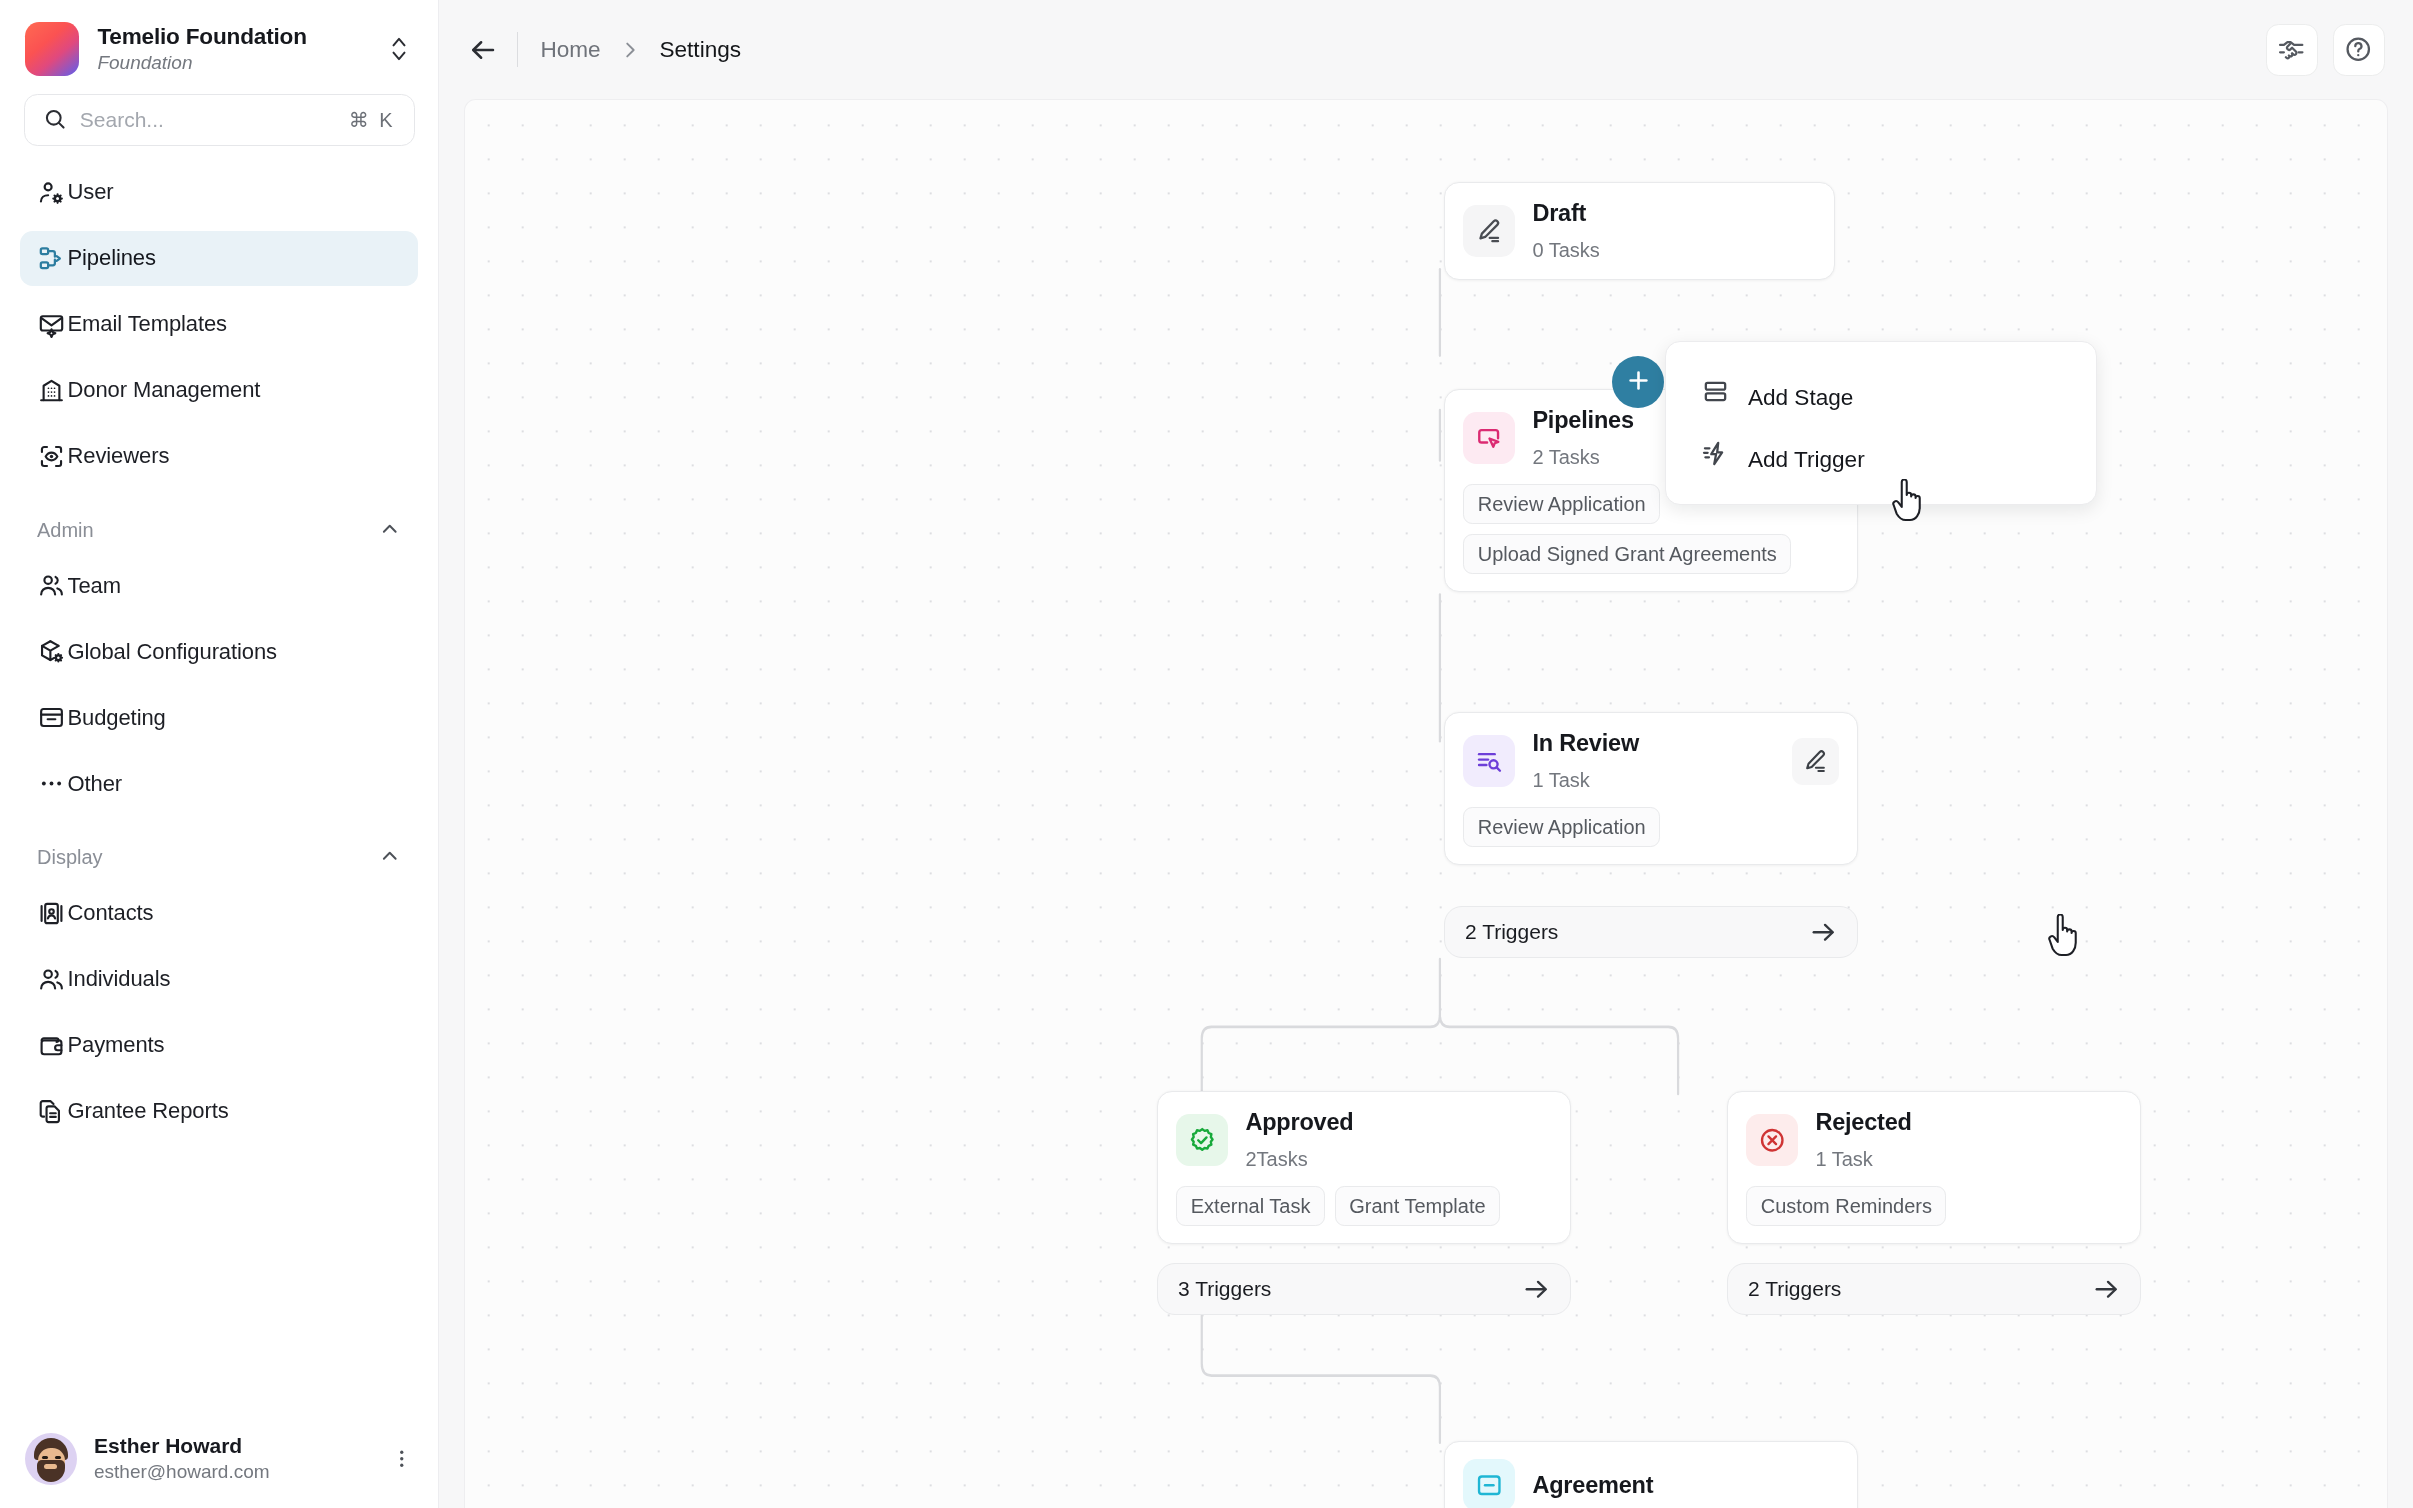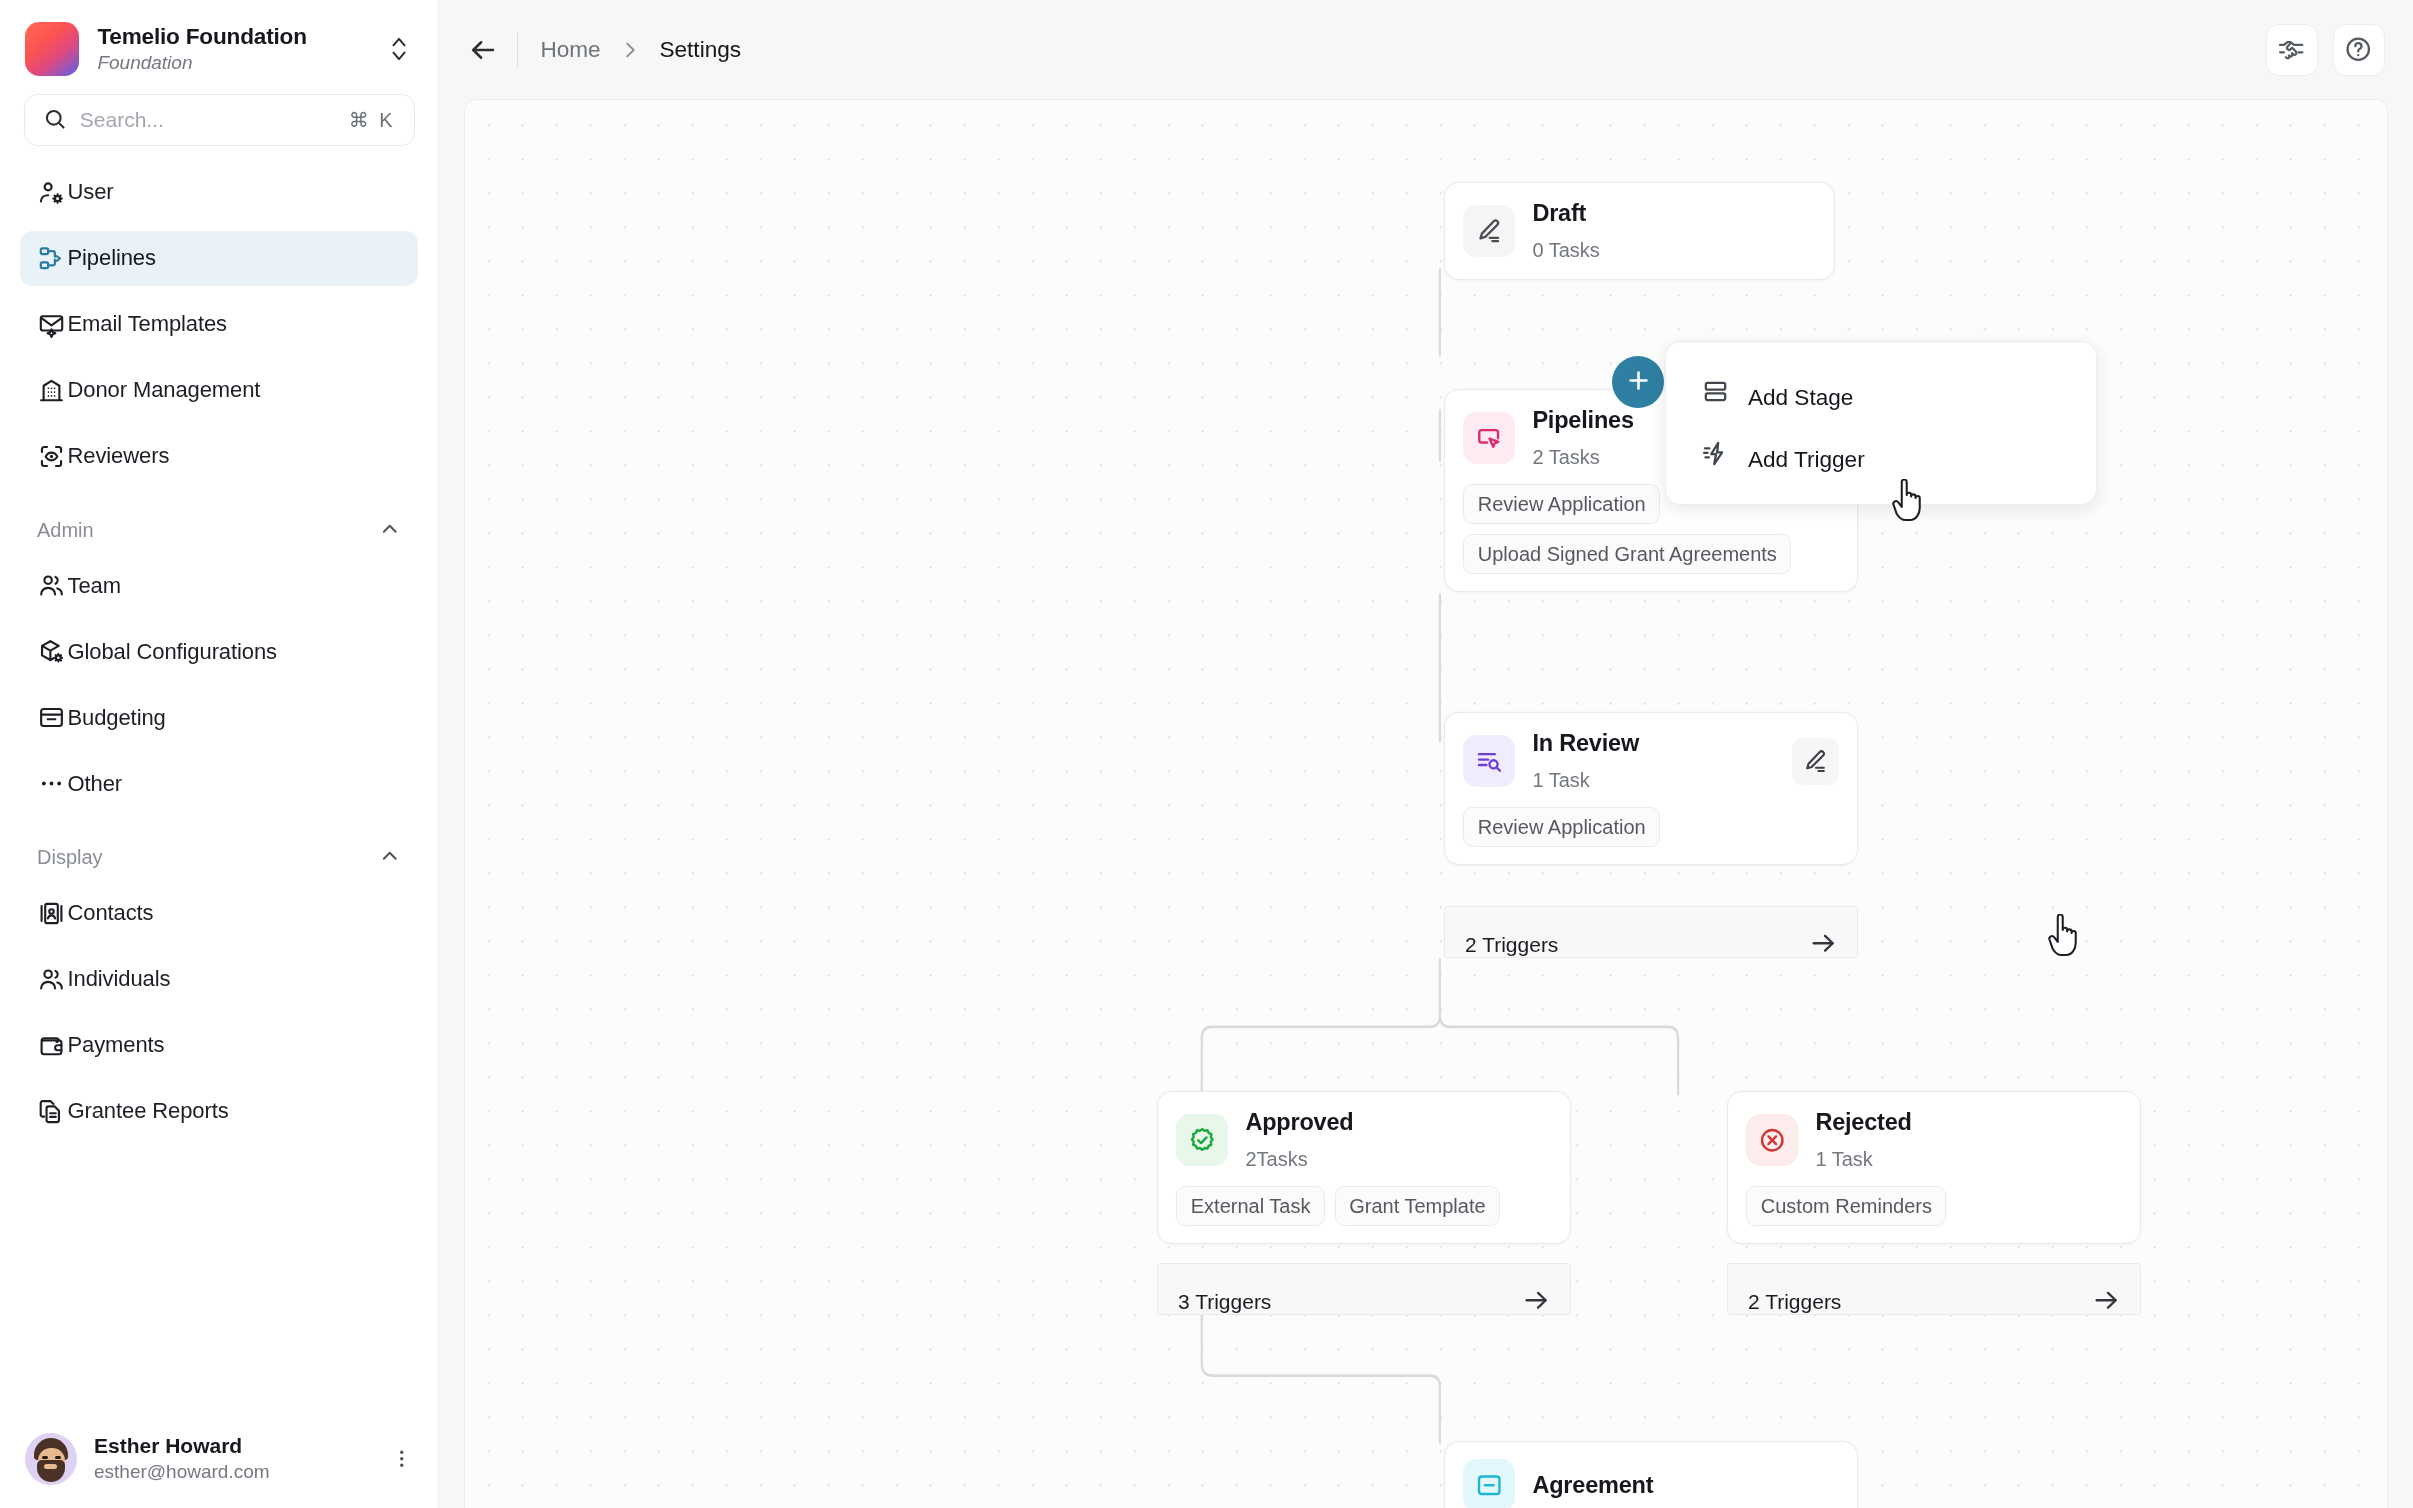--- a/index.html
+++ b/index.html
@@ -137,22 +137,22 @@
     margin-left: auto; width: 47px; height: 47px; border-radius: 11px;
     background: #f6f6f7; display: flex; align-items: center; justify-content: center;
     cursor: pointer;
   }
   .tasks { display: flex; flex-wrap: wrap; gap: 10px; margin-top: 15px; }
   .task {
     border: 1.7px solid #e9eaec; border-radius: 9.2px; background: #fbfbfc;
     padding: 7.5px 13.4px; font-size: 20px; color: #55595f; white-space: nowrap;
   }
   .trigger-bar {
-    position: absolute; height: 52px; border: 1.7px solid #e9eaec; border-radius: 3px;
-    background: #f8f8f9; display: flex; align-items: flex-end; padding: 0 20px;
+    position: absolute; height: 52px; border: 1.7px solid #e9eaec; border-radius: 18px;
+    background: #f8f8f9; display: flex; align-items: center; padding: 0 20px;
     cursor: pointer;
   }
   .trigger-bar .tl { font-size: 21px; color: #1a1c21; }
   .trigger-bar .ta { margin-left: auto; display: flex; align-items: center; }
 
   .plus-btn {
     position: absolute; width: 52px; height: 52px; border-radius: 50%;
     background: #2f7fa2; display: flex; align-items: center; justify-content: center;
     cursor: pointer; z-index: 5;
   }

